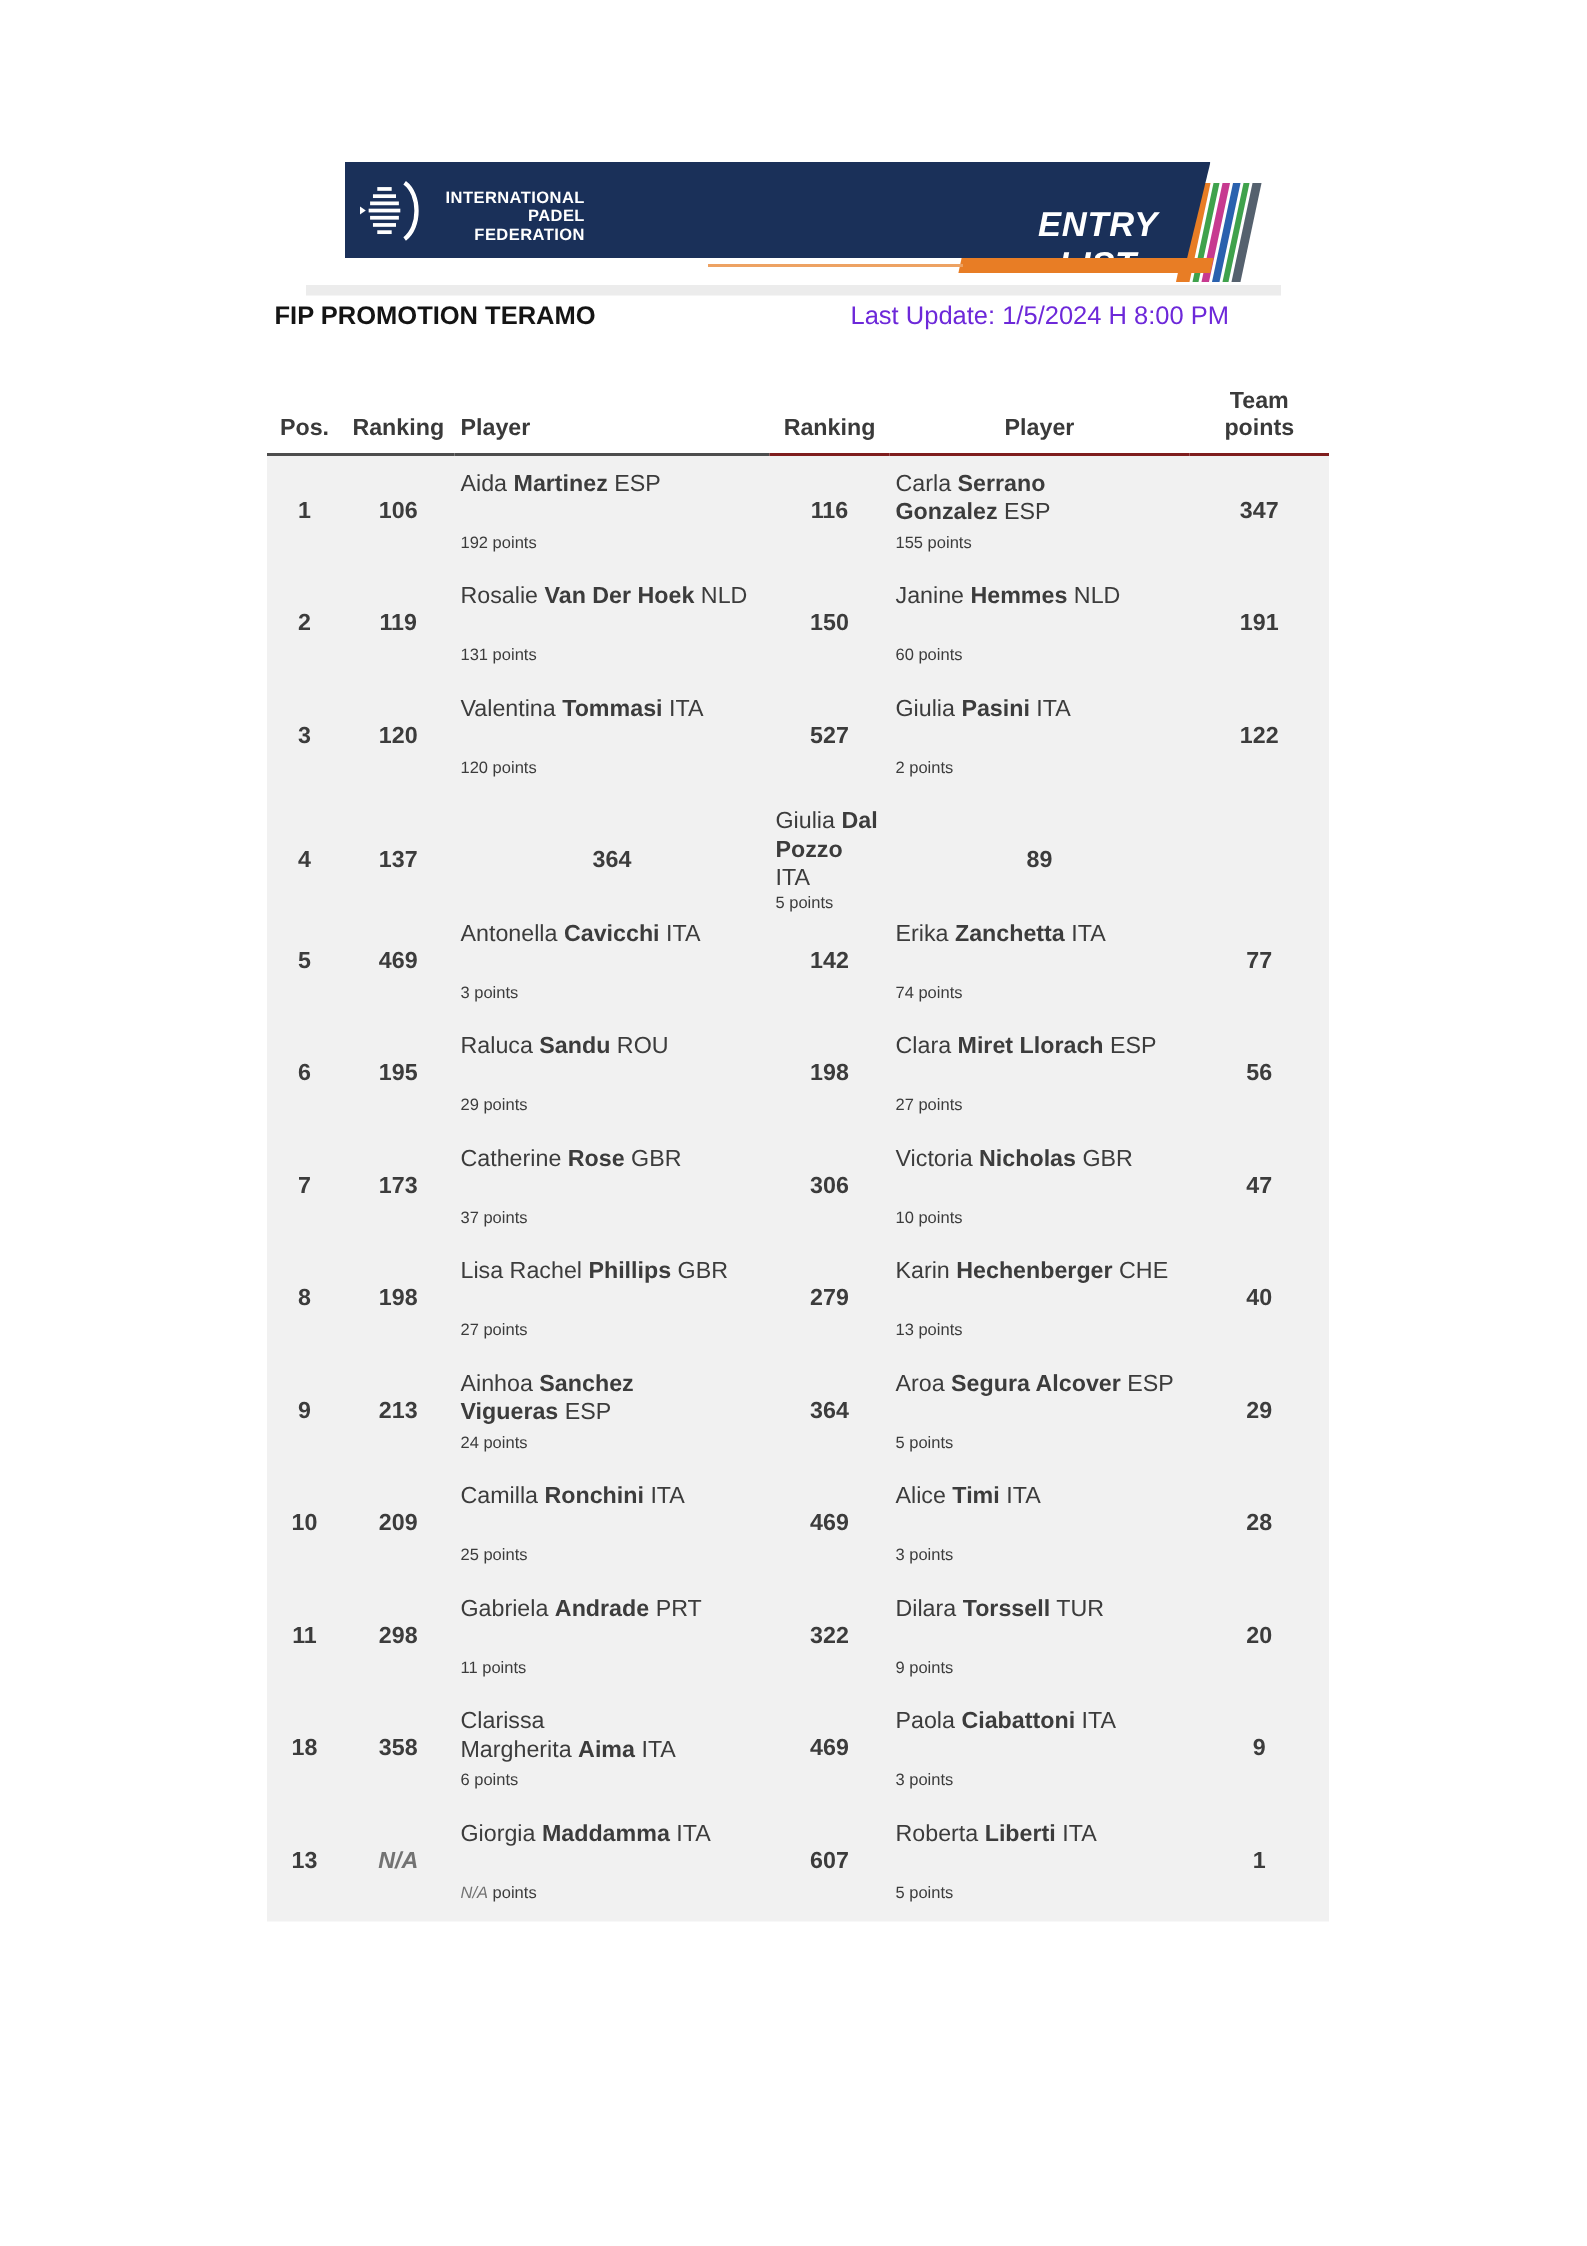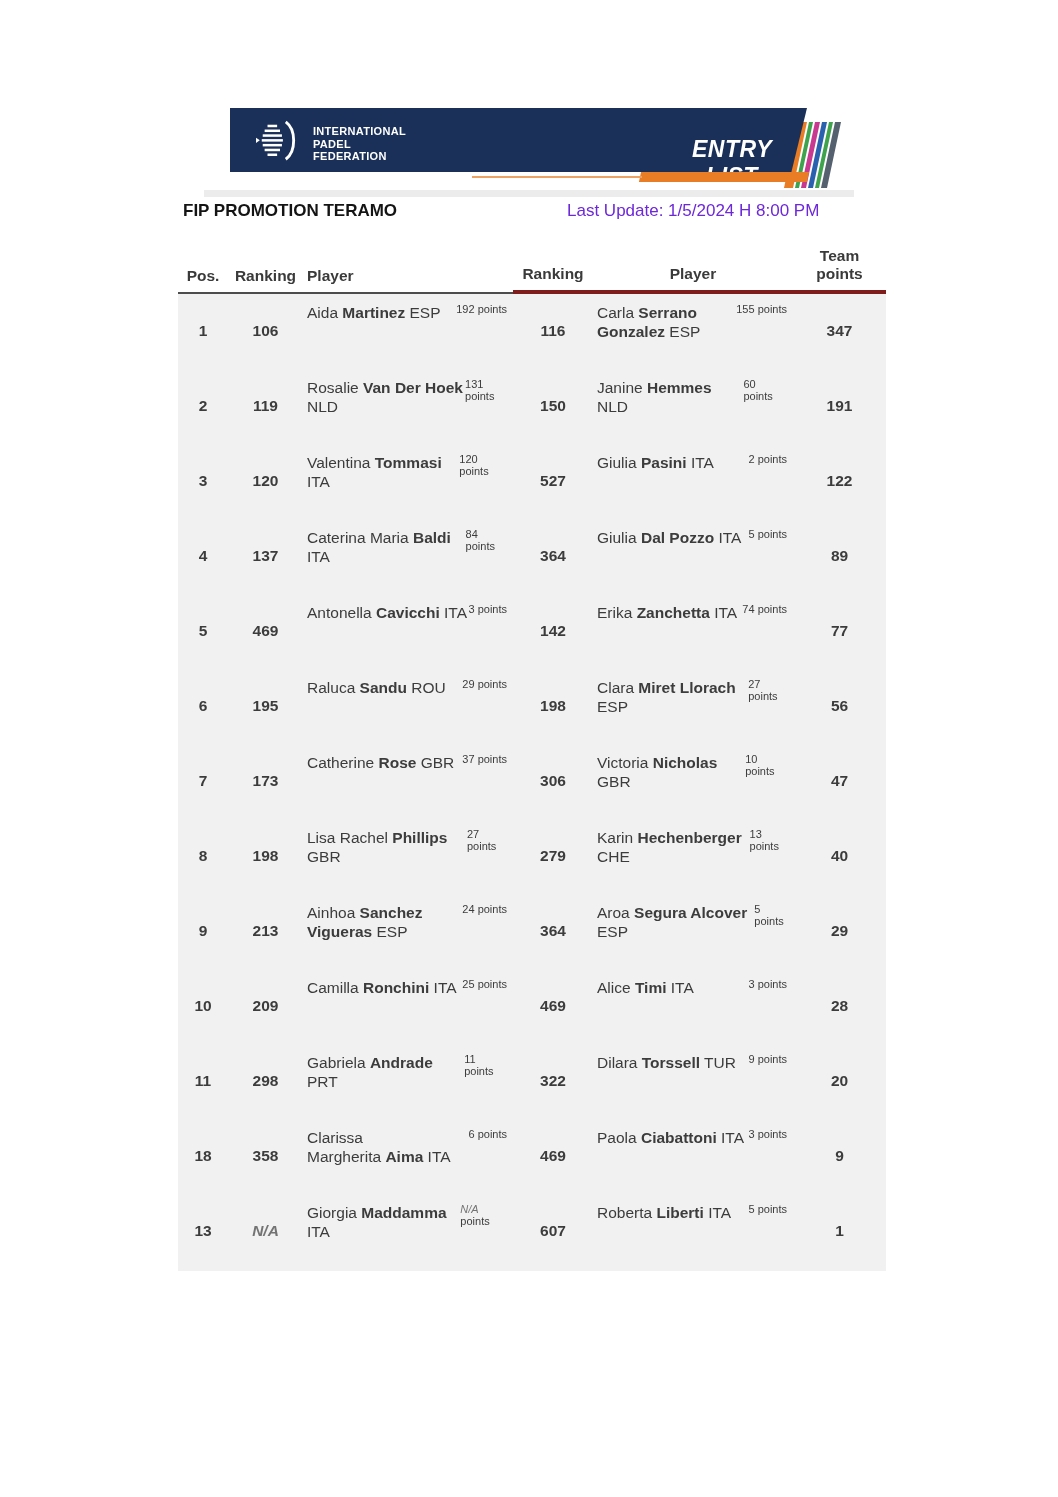--- a/index.html
+++ b/index.html
@@ -14,46 +14,46 @@
   .banner-shadow{position:absolute;left:-26px;top:84px;width:650px;height:7px;background:#ececec;}
   .navy-band{
     position:absolute;left:0;top:2px;width:577px;height:64px;
     background:#1a3059;z-index:2;
     clip-path:polygon(0 0,100% 0,97.3% 100%,0 100%);
   }
   .stripes{position:absolute;left:561px;top:16px;height:66px;display:flex;gap:2px;transform:skewX(-12deg);z-index:1;}
   .stripe{height:100%;}
   .orange-bar{position:absolute;left:410px;top:66px;width:168px;height:10px;background:#e87d25;transform:skewX(-12deg);z-index:1;}
   .orange-line{position:absolute;left:242px;top:70px;width:170px;height:2px;background:#eda263;z-index:1;}
-  .logo{position:absolute;left:26px;top:11px;display:flex;align-items:center;gap:9px;z-index:3;}
+  .logo{position:absolute;left:10px;top:11px;display:flex;align-items:center;gap:9px;z-index:3;text-align:right;}
   .logo-text{color:#fff;font-size:11px;font-weight:700;line-height:1.14;letter-spacing:.3px;white-space:pre-line;}
   .entry-list{
     position:absolute;left:436px;top:28px;width:132px;z-index:3;
     color:#fff;font-size:23px;font-weight:700;font-style:italic;
     text-align:center;letter-spacing:.5px;
   }
 
   
   .event-title{position:absolute;left:183px;top:201px;font-size:17px;font-weight:700;color:#141414;}
   .last-update{position:absolute;left:567px;top:201px;font-size:17px;color:#6d28d9;}
 
   
   .entry-table{position:absolute;left:178px;top:247px;width:708px;}
   .thead,.row{display:grid;grid-template-columns:50px 75px 210px 80px 200px 93px;}
   .thead{align-items:end;}
   .th{font-weight:700;color:#3a3a3a;font-size:15.5px;padding-bottom:7px;line-height:1.15;}
   .th.c{text-align:center;}
   .th.l{text-align:left;padding-left:4px;}
   .th-dark{border-bottom:2px solid #4d4d4d;}
-  .th-light{border-bottom:4px solid #7f1d1d;}
+  .th-light{border-bottom:2px solid #7f1d1d;margin-top:12px;}
   .th-team{white-space:pre-line;}
   .tbody{background:#f1f1f1;padding-bottom:2px;}
   .row{height:75px;}
   .cell-num{display:flex;align-items:center;justify-content:center;font-weight:700;color:#3c3c3c;font-size:15.5px;}
-  .player-cell{display:flex;flex-direction:row;justify-content:space-between;padding:9px 6px 11px 4px;}
+  .player-cell{display:flex;flex-direction:column;justify-content:space-between;padding:9px 6px 11px 4px;}
   .name{color:#3c3c3c;font-size:15.5px;line-height:1.25;white-space:pre-line;}
   .name b{font-weight:700;}
   .pts{color:#3c3c3c;font-size:11px;}
   .na{font-style:italic;color:#737373;}
 </style>
 </head>
 <body>
 
 <div class="page">
 
@@ -147,24 +147,20 @@
           <div class="cell-num">527</div>
           <div class="player-cell">
             <div class="name"><span>Giulia </span><b>Pasini</b><span> ITA</span></div>
             <div class="pts">2 points</div>
           </div>
           <div class="cell-num">122</div>
         </div>
         <div class="row">
           <div class="cell-num">4</div>
           <div class="cell-num">137</div>
-          <div class="player-cell">
-            <div class="name"><span>Caterina Maria </span><b>Baldi</b><span> ITA</span></div>
-            <div class="pts">84 points</div>
-          </div>
           <div class="cell-num">364</div>
           <div class="player-cell">
             <div class="name"><span>Giulia </span><b>Dal Pozzo</b><span> ITA</span></div>
             <div class="pts">5 points</div>
           </div>
           <div class="cell-num">89</div>
         </div>
         <div class="row">
           <div class="cell-num">5</div>
           <div class="cell-num">469</div>

